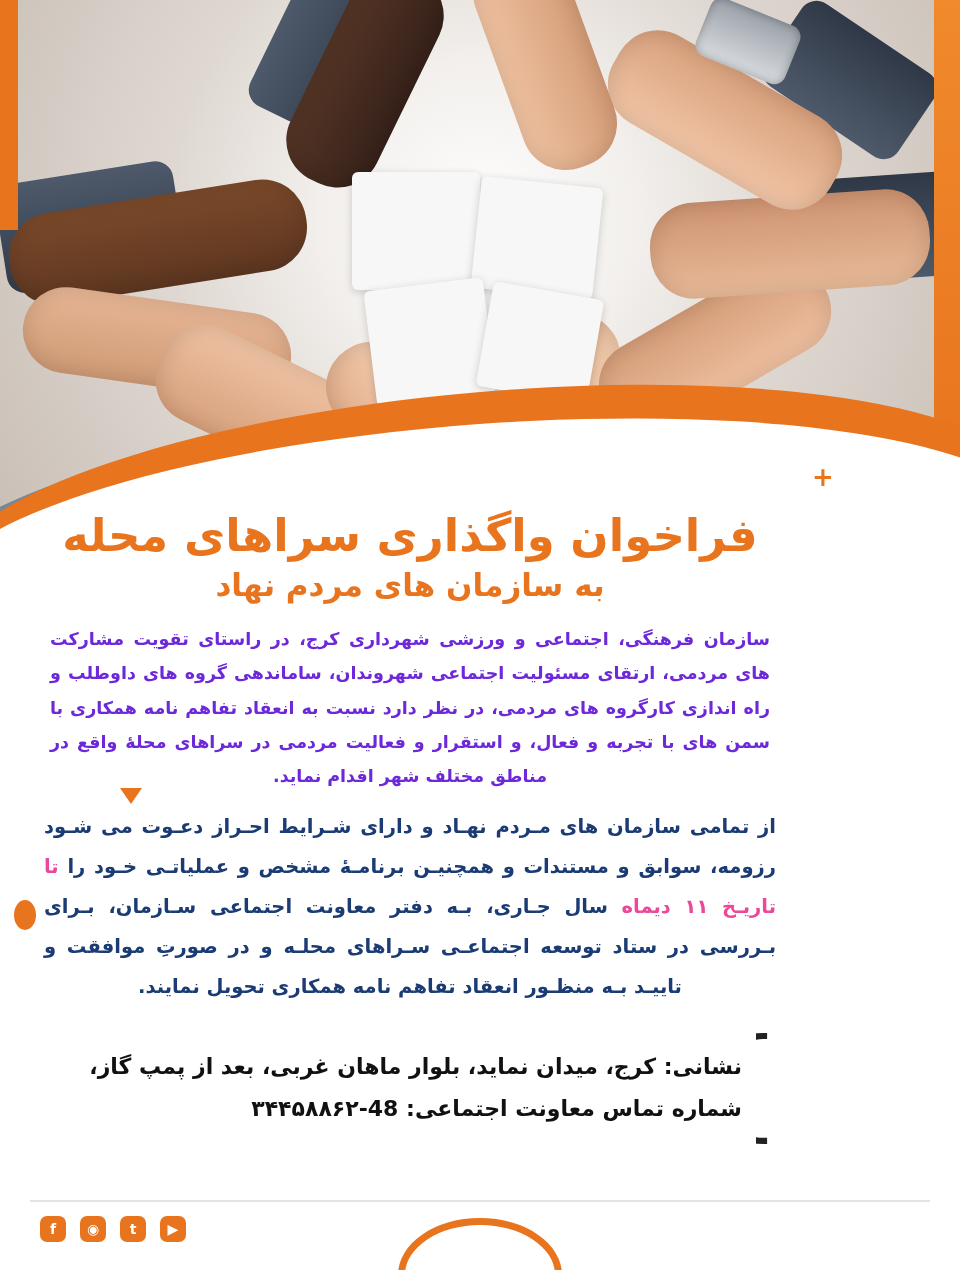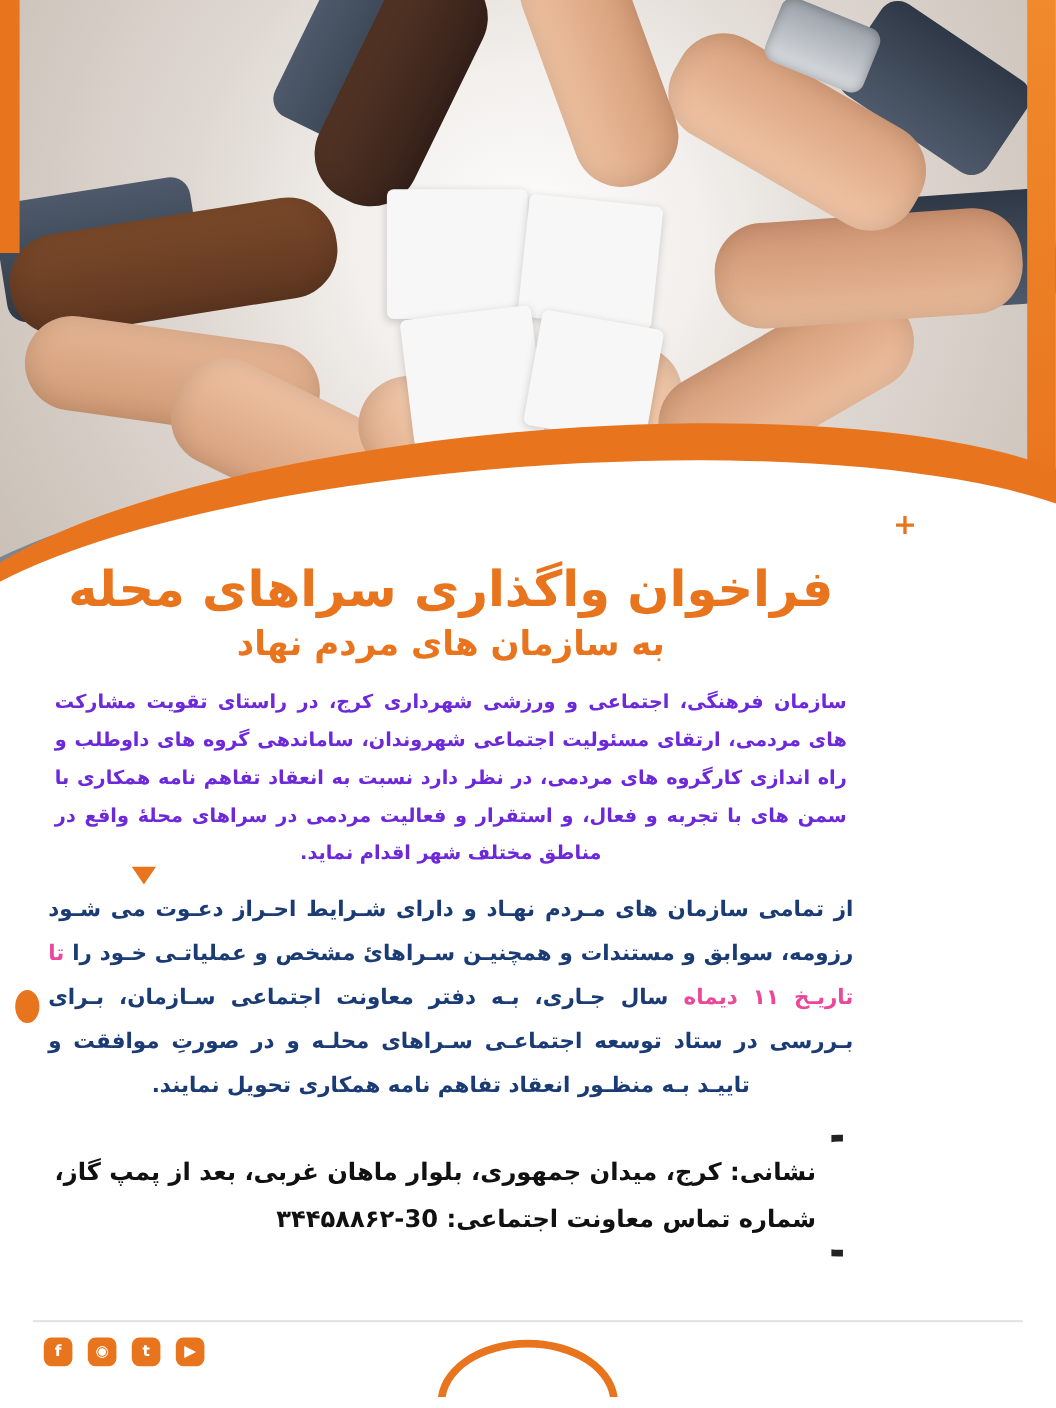--- a/index.html
+++ b/index.html
@@ -341,30 +341,30 @@
   <div class="content">
 
     <div class="title-block">
       <div class="title-line">فراخوان واگذاری سراهای محله</div>
       <div class="title-line second">به سازمان های مردم نهاد</div>
     </div>
 
     <div class="intro">سازمان فرهنگی، اجتماعی و ورزشی شهرداری کرج، در راستای تقویت مشارکت های مردمی، ارتقای مسئولیت اجتماعی شهروندان، ساماندهی گروه های داوطلب و راه اندازی کارگروه های مردمی، در نظر دارد نسبت به انعقاد تفاهم نامه همکاری با سمن های با تجربه و فعال، و استقرار و فعالیت مردمی در سراهای محلهٔ واقع در مناطق مختلف شهر اقدام نماید.</div>
 
     <div class="body-text">
-      <span>از تمامی سازمان های مـردم نهـاد و دارای شـرایط احـراز دعـوت می شـود رزومه، سوابق و مستندات و همچنیـن سـراهایٔ مشخص و عملیاتـی خـود را</span>
+      <span>از تمامی سازمان های مـردم نهـاد و دارای شـرایط احـراز دعـوت می شـود رزومه، سوابق و مستندات و همچنیـن برنامـهٔ مشخص و عملیاتـی خـود را</span>
       <span class="hl">تا تاریـخ ۱۱ دیماه</span>
       <span>سال جـاری، بـه دفتر معاونت اجتماعی سـازمان، بـرای بـررسی در ستاد توسعه اجتماعـی سـراهای محلـه و در صورتِ موافقت و تاییـد بـه منظـور انعقاد تفاهم نامه همکاری تحویل نمایند.</span>
     </div>
 
     <div class="contact-row">
       <div class="brace">}</div>
       <div class="contact-lines">
-        <div class="ln">نشانی: کرج، میدان جمهوری، بلوار ماهان غربی، بعد از پمپ گاز،</div>
-        <div class="ln">شماره تماس معاونت اجتماعی:  30-۳۴۴۵۸۸۶۲</div>
+        <div class="ln">نشانی: کرج، میدان نماید، بلوار ماهان غربی، بعد از پمپ گاز،</div>
+        <div class="ln">شماره تماس معاونت اجتماعی:  48-۳۴۴۵۸۸۶۲</div>
       </div>
     </div>
 
   </div>
 
   <div class="footer">
     <div class="footer-rule"></div>
     <div class="socials">
       <div class="soc">f</div>
       <div class="soc">◉</div>

